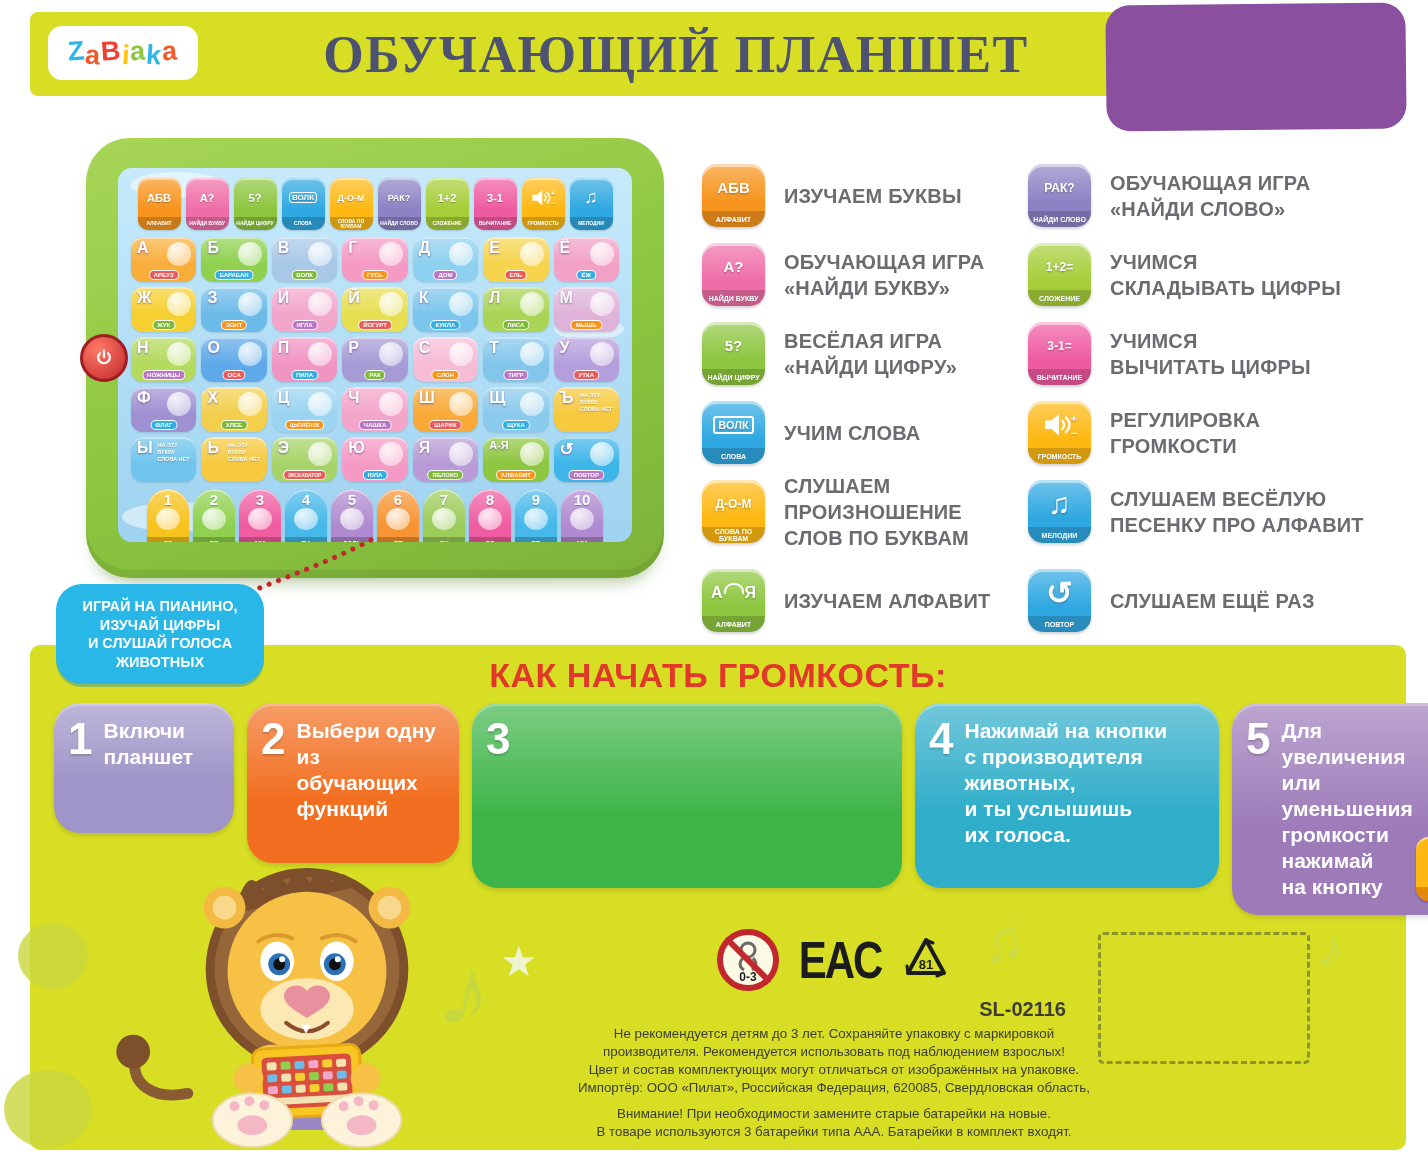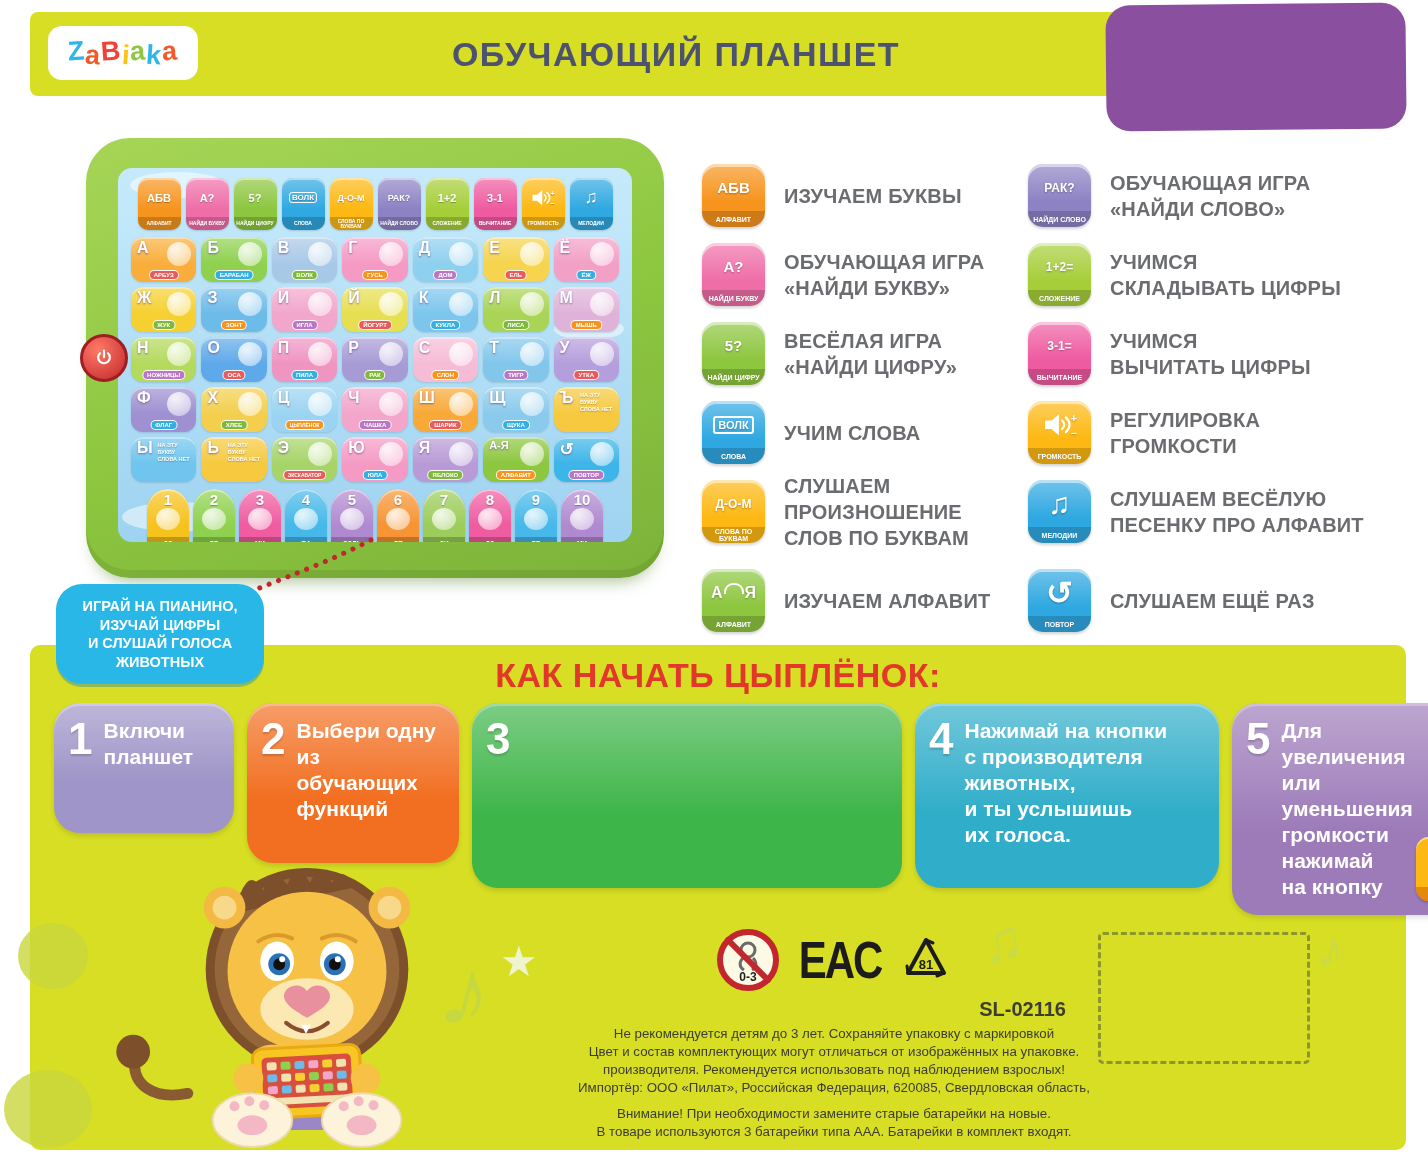--- a/index.html
+++ b/index.html
@@ -10,22 +10,22 @@
   
   #header-band{position:absolute;left:30px;top:12px;width:1092px;height:84px;
     background:#d7de23;border-radius:8px;}
   #logo{position:absolute;left:18px;top:14px;width:150px;height:54px;background:#fff;
     border-radius:14px;display:flex;align-items:center;justify-content:center;
     font-weight:bold;font-size:27px;letter-spacing:1px;}
   #logo span{display:inline-block;}
   #logo span:nth-child(odd){transform:translateY(-2px) rotate(-4deg);}
   #logo span:nth-child(even){transform:translateY(2px) rotate(4deg);}
   #header-title{position:absolute;left:240px;right:40px;top:0;height:84px;display:flex;
-    align-items:center;justify-content:center;font-size:34px;font-weight:bold;
-    color:#4c5270;letter-spacing:1.5px;}
+    align-items:center;justify-content:center;font-size:52px;font-weight:bold;
+    color:#4c5270;letter-spacing:1.5px;font-family:Liberation Serif, serif;}
   #badge{position:absolute;left:1106px;top:4px;width:300px;height:126px;z-index:6;}
   .badge-outer{position:absolute;inset:0;background:#8a4f9e;border-radius:24px;transform:rotate(-.6deg);}
   .badge-inner{position:absolute;left:13px;top:0;right:0;bottom:13px;background:#20a9c8;
     border-radius:22px;display:flex;flex-direction:column;align-items:center;justify-content:center;
     color:#fff;font-weight:bold;font-size:38px;line-height:1.02;letter-spacing:1px;}
 
   
   #tablet{position:absolute;left:86px;top:138px;width:578px;height:440px;border-radius:44px;
     background:linear-gradient(160deg,#a7d557 0%,#8cc63f 55%,#7db23a 100%);
     box-shadow:0 12px 16px -9px rgba(100,140,60,.55), inset 0 -8px 0 rgba(0,0,0,.08);z-index:2;}
@@ -561,21 +561,21 @@
           <div class="fic" style="background-color: rgb(47, 168, 225); background-image: linear-gradient(rgba(255, 255, 255, 0.32), rgba(255, 255, 255, 0) 60%);">
             <div class="fic-main" style="font-size: 32px;">↺</div>
             <div class="fic-label">ПОВТОР</div>
           </div>
           <div class="ftext preline">СЛУШАЕМ ЕЩЁ РАЗ</div>
         </div>
       </div>
   </div>
 
   <div id="band">
-    <div id="howto-title">КАК НАЧАТЬ ЦЫПЛЁНОК:</div>
+    <div id="howto-title">КАК НАЧАТЬ ГРОМКОСТЬ:</div>
     <div id="steps">
         <div class="step step-1" style="background-color: rgb(159, 149, 200); background-image: linear-gradient(rgba(255, 255, 255, 0.32), rgba(255, 255, 255, 0) 60%);">
           <div class="step-num">1</div>
           <div>
             <div class="step-text">Включи
 планшет</div>
           </div>
         </div>
         <div class="step step-2" style="background-color: rgb(242, 111, 33); background-image: linear-gradient(rgba(255, 255, 255, 0.32), rgba(255, 255, 255, 0) 60%);">
           <div class="step-num">2</div>
@@ -702,22 +702,22 @@
       <div id="eac">EAC</div>
       <svg width="54" height="52" viewBox="0 0 54 52">
         <path d="M27 6 L45 39 H9 Z" fill="none" stroke="#1c1c1c" stroke-width="4" stroke-linejoin="round"></path>
         <path d="M27 6 l7 3 M9 39 l-1 -7 M45 39 l-7 3" stroke="#1c1c1c" stroke-width="3" fill="none" stroke-linecap="round"></path>
         <text x="27" y="35" text-anchor="middle" font-size="13" font-weight="bold" fill="#1c1c1c" font-family="Liberation Sans, sans-serif">81</text>
       </svg>
     </div>
     <div class="code">SL-02116</div>
     <div class="fineprint" id="fineprint">
         <div>Не рекомендуется детям до 3 лет. Сохраняйте упаковку с маркировкой</div>
+        <div>производителя. Рекомендуется использовать под наблюдением взрослых!</div>
         <div>Цвет и состав комплектующих могут отличаться от изображённых на упаковке.</div>
-        <div>производителя. Рекомендуется использовать под наблюдением взрослых!</div>
         <div>Импортёр: ООО «Пилат», Российская Федерация, 620085, Свердловская область,</div>
       </div>
     <div class="warning" id="warnprint">
         <div>Внимание! При необходимости замените  старые батарейки на новые.</div>
         <div>В товаре используются 3 батарейки типа ААА. Батарейки в комплект входят.</div>
       </div>
   </div>
 
   <div id="dashedbox"></div>
 </div>

